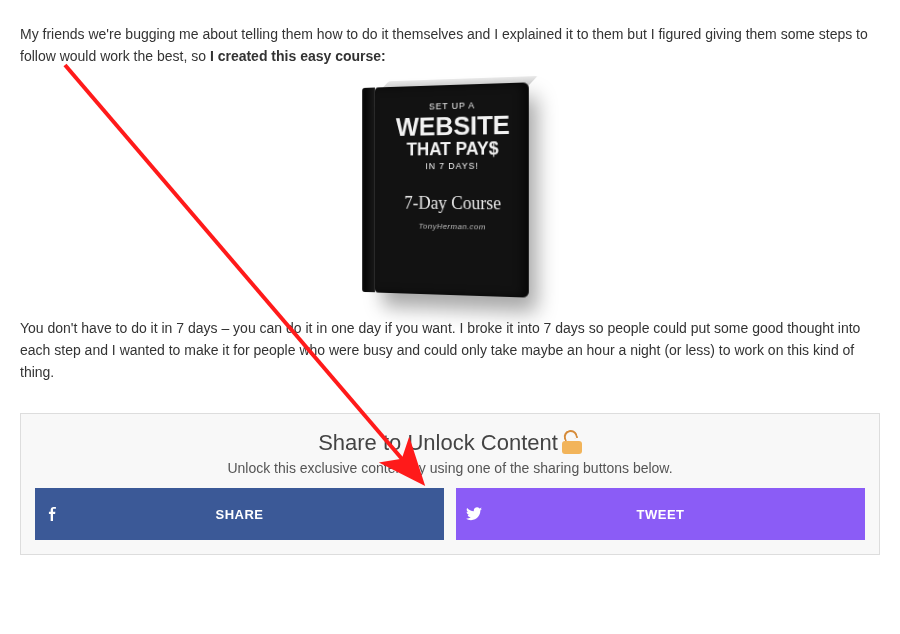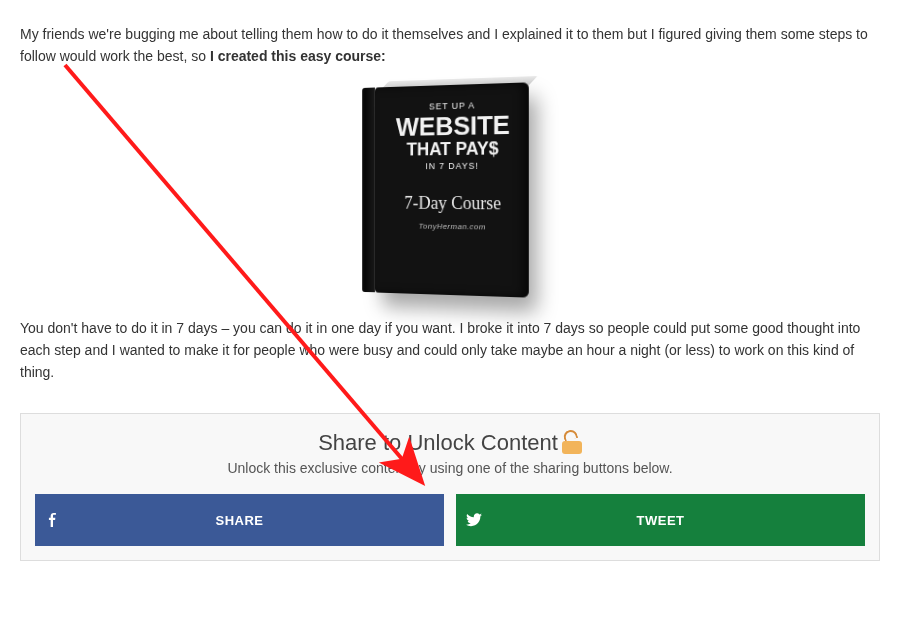--- a/index.html
+++ b/index.html
@@ -105,21 +105,21 @@
     margin-bottom: 4px;
     display: flex;
     justify-content: center;
     align-items: center;
     gap: 4px;
   }
   .share-sub {
     text-align: center;
     font-size: 14px;
     color: #555;
-    margin-bottom: 18px;
+    margin-bottom: 12px;
   }
   .share-buttons {
     display: flex;
     gap: 12px;
   }
   .share-btn {
     flex: 1;
     display: flex;
     align-items: center;
     color: #fff;
@@ -136,21 +136,21 @@
     display: flex;
     align-items: center;
     justify-content: center;
   }
   .share-btn .lbl {
     flex: 1;
     text-align: center;
     padding-right: 36px; 
   }
   .fb { background: #3b5997; }
-  .tw { background: #15803d; }
+  .tw { background: #8b5cf6; }
 
   
   .lock-ico {
     width: 20px; height: 22px; position: relative; display:inline-block;
   }
   .lock-ico::before{
     content:"";
     position:absolute;
     left:3px; top:0;
     width:10px; height:8px;

